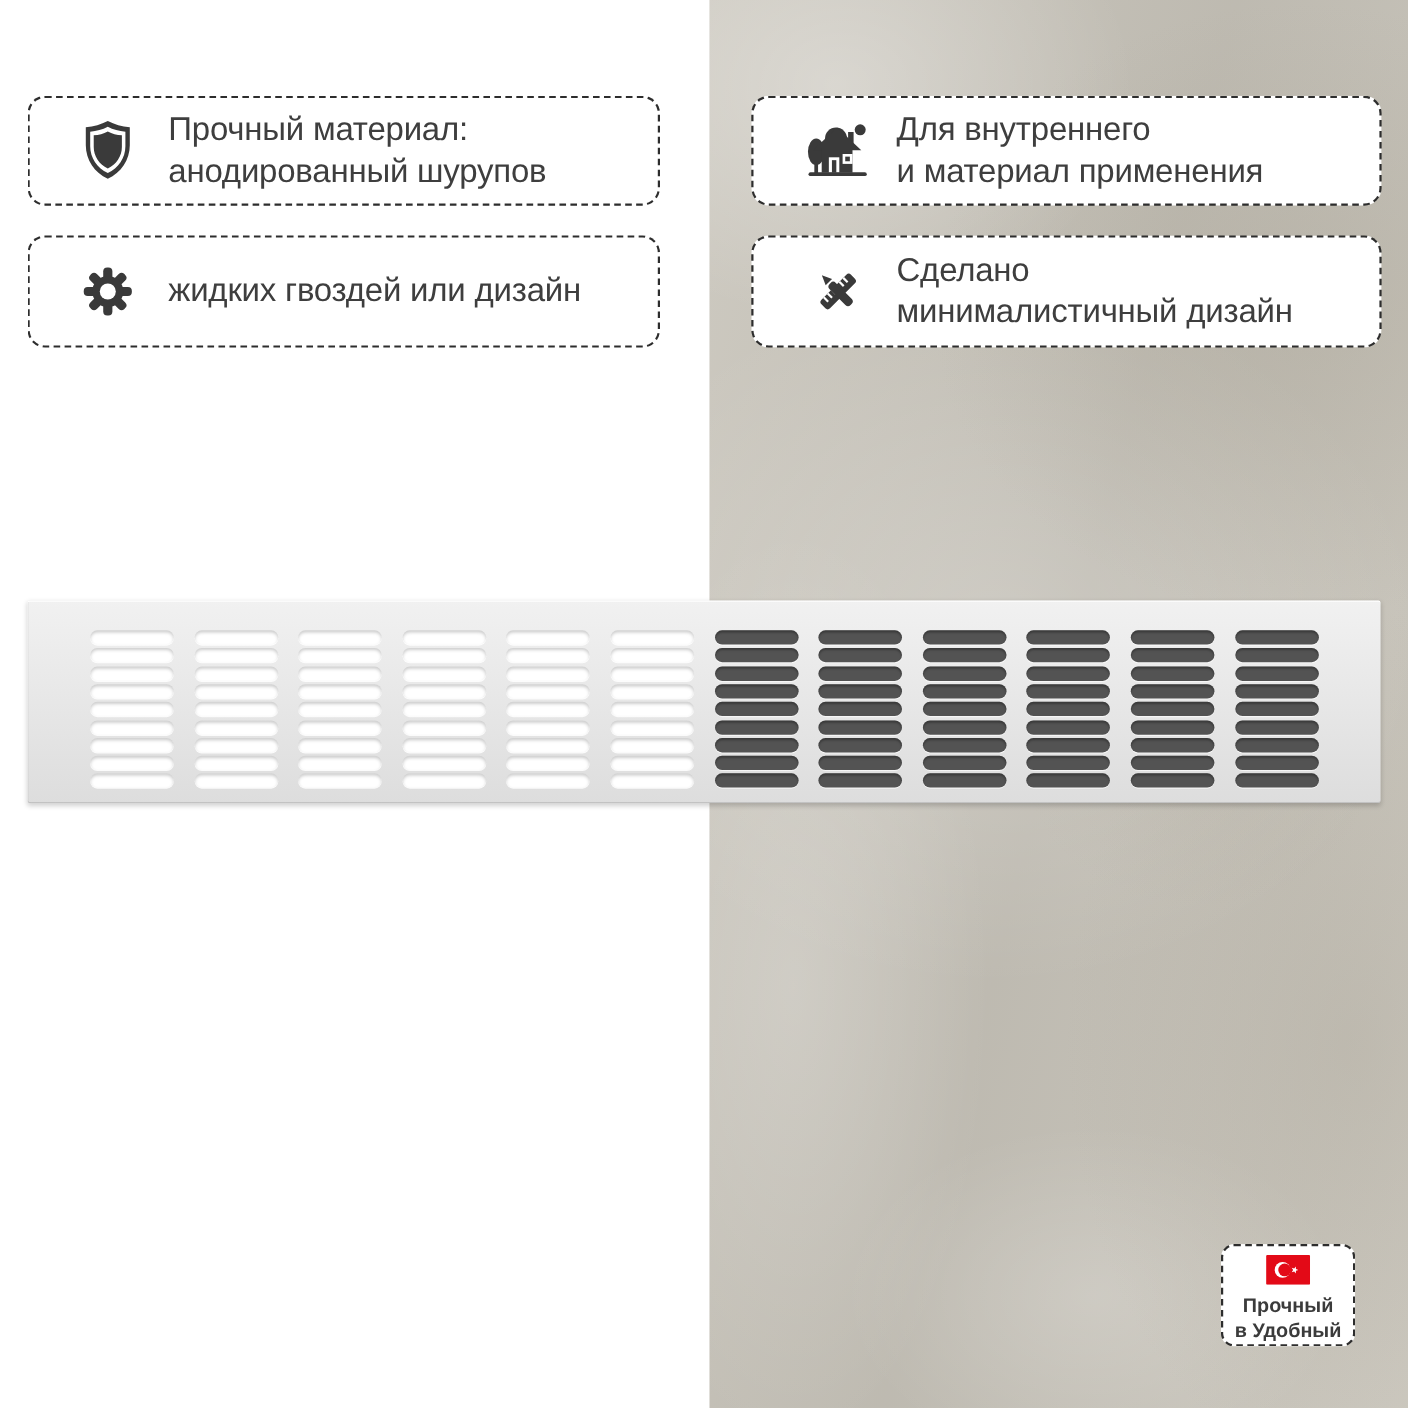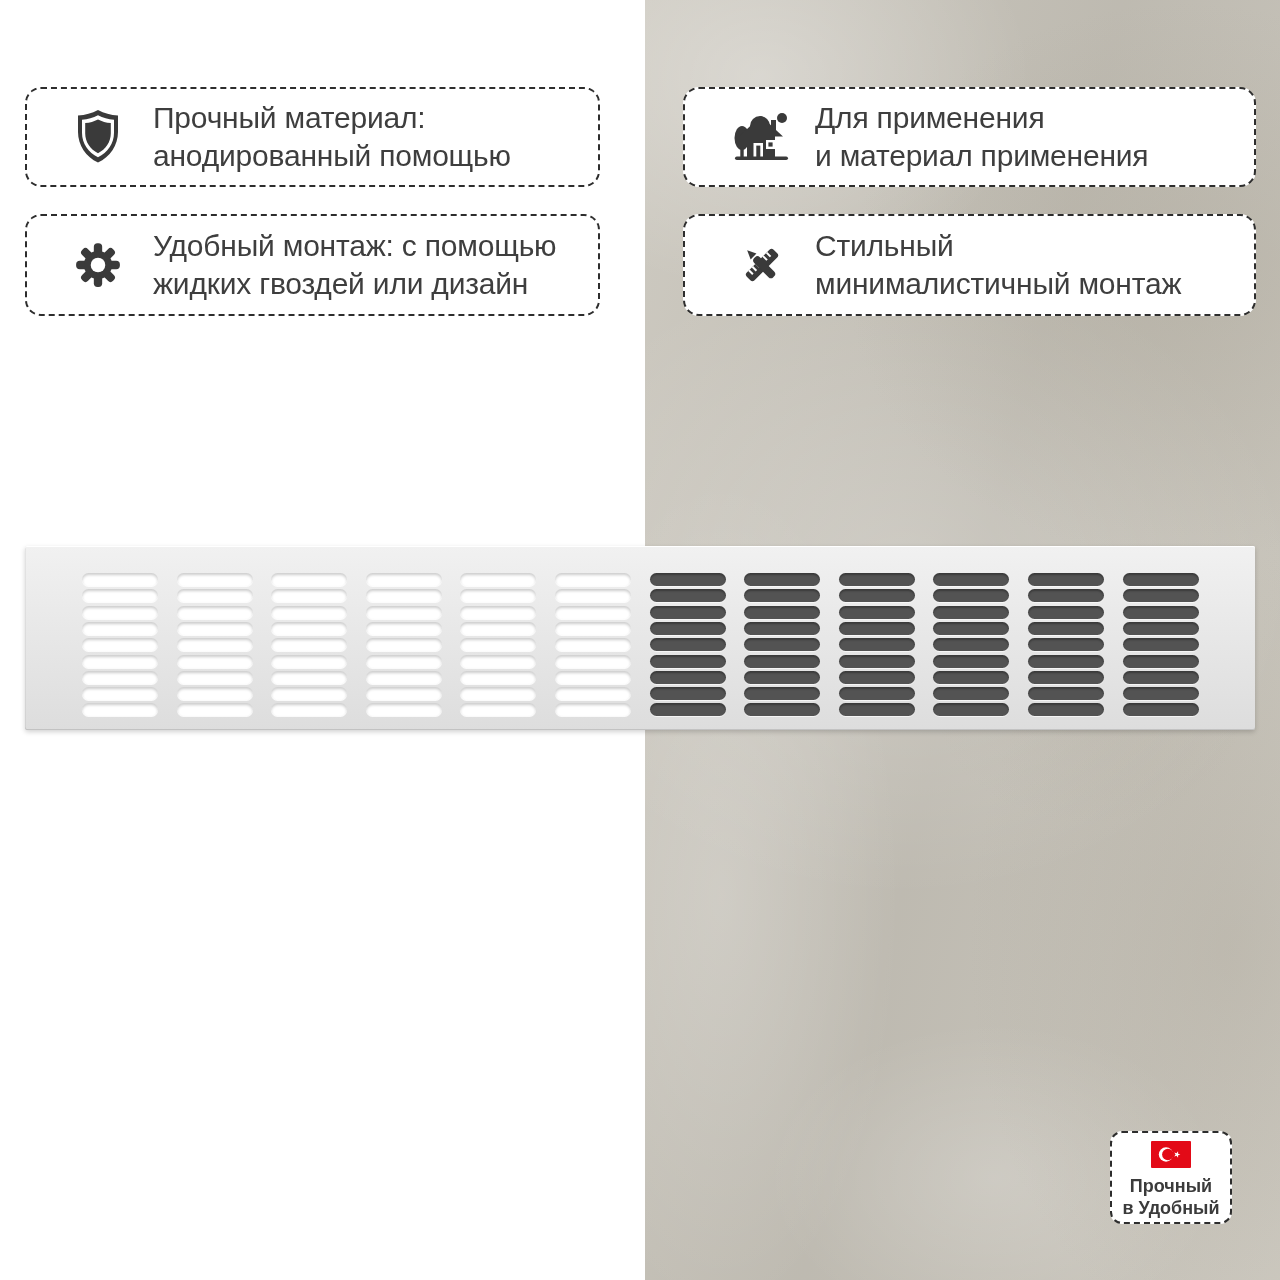--- a/index.html
+++ b/index.html
@@ -78,39 +78,38 @@
 <div class="feature-box fb1">
   <span class="icon-wrap">
     <svg width="54" height="58" viewBox="0 0 27 29">
       <path d="M13.5 1 C10.4 2.6 7.2 3.5 3.5 3.8 V12 C3.5 18.6 7.5 24.5 13.5 27.3 C19.5 24.5 23.5 18.6 23.5 12 V3.8 C19.8 3.5 16.6 2.6 13.5 1 Z" fill="#3a3a3a"></path>
       <path d="M13.5 1 C10.4 2.6 7.2 3.5 3.5 3.8 V12 C3.5 18.6 7.5 24.5 13.5 27.3 C19.5 24.5 23.5 18.6 23.5 12 V3.8 C19.8 3.5 16.6 2.6 13.5 1 Z" fill="#ffffff" transform="translate(13.5 14.15) scale(0.80) translate(-13.5 -14.15)"></path>
       <path d="M13.5 1 C10.4 2.6 7.2 3.5 3.5 3.8 V12 C3.5 18.6 7.5 24.5 13.5 27.3 C19.5 24.5 23.5 18.6 23.5 12 V3.8 C19.8 3.5 16.6 2.6 13.5 1 Z" fill="#3a3a3a" transform="translate(13.5 14.15) scale(0.64) translate(-13.5 -14.15)"></path>
     </svg>
   </span>
   <span class="ft-text">
     <span class="ft-line">Прочный материал:</span>
-    <span class="ft-line">анодированный помощью</span>
+    <span class="ft-line">анодированный шурупов</span>
   </span>
 </div>
 
 <div class="feature-box fb2">
   <span class="icon-wrap">
     <svg width="50" height="50" viewBox="0 0 48 48">
       <g fill="#3a3a3a">
         <rect x="20" y="3" width="8" height="42" rx="3.5"></rect>
         <rect x="20" y="3" width="8" height="42" rx="3.5" transform="rotate(45 24 24)"></rect>
         <rect x="20" y="3" width="8" height="42" rx="3.5" transform="rotate(90 24 24)"></rect>
         <rect x="20" y="3" width="8" height="42" rx="3.5" transform="rotate(135 24 24)"></rect>
         <circle cx="24" cy="24" r="13.5"></circle>
       </g>
       <circle cx="24" cy="24" r="7" fill="#ffffff"></circle>
     </svg>
   </span>
   <span class="ft-text">
-    <span class="ft-line">Удобный монтаж: с помощью</span>
     <span class="ft-line">жидких гвоздей или дизайн</span>
   </span>
 </div>
 
 <div class="feature-box fb3">
   <span class="icon-wrap">
     <svg width="58" height="52" viewBox="0 0 58 52" fill="#3a3a3a">
       <circle cx="27" cy="15" r="10"></circle>
       <ellipse cx="9" cy="27" rx="7.5" ry="12"></ellipse>
       <rect x="7.3" y="36" width="3.4" height="11"></rect>
@@ -119,21 +118,21 @@
       <polygon points="28,5 50,25.5 6,25.5"></polygon>
       <rect x="14" y="24" width="28" height="22"></rect>
       <rect x="20.5" y="32" width="9.5" height="14" fill="#ffffff"></rect>
       <rect x="23.3" y="34.6" width="4" height="11.4" fill="#3a3a3a"></rect>
       <rect x="33" y="29" width="9" height="9" fill="#ffffff"></rect>
       <rect x="35.4" y="31.4" width="4.2" height="4.2" fill="#3a3a3a"></rect>
       <rect x="2" y="45.5" width="53" height="3.6" rx="1.8"></rect>
     </svg>
   </span>
   <span class="ft-text">
-    <span class="ft-line">Для применения</span>
+    <span class="ft-line">Для внутреннего</span>
     <span class="ft-line">и материал применения</span>
   </span>
 </div>
 
 <div class="feature-box fb4">
   <span class="icon-wrap">
     <svg width="48" height="48" viewBox="0 0 48 48">
       <g transform="rotate(45 24 24)">
         <rect x="18.5" y="5" width="11" height="38" rx="3" fill="#3a3a3a"></rect>
         <rect x="18.5" y="11" width="5.6" height="2" fill="#ffffff"></rect>
@@ -143,22 +142,22 @@
         <rect x="18.5" y="31" width="5.6" height="2" fill="#ffffff"></rect>
         <rect x="18.5" y="36" width="5.6" height="2" fill="#ffffff"></rect>
       </g>
       <g transform="rotate(-45 24 24)">
         <polygon points="24,3 19.9,12 28.1,12" fill="#3a3a3a"></polygon>
         <rect x="20" y="13.6" width="8" height="27" rx="3.4" fill="#3a3a3a"></rect>
       </g>
     </svg>
   </span>
   <span class="ft-text">
-    <span class="ft-line">Стильный</span>
-    <span class="ft-line">минималистичный монтаж</span>
+    <span class="ft-line">Сделано</span>
+    <span class="ft-line">минималистичный дизайн</span>
   </span>
 </div>
 
 <div class="grille">
     <div class="slot light" style="left: 57px; top: 27px; background: rgb(255, 255, 255);"></div>
     <div class="slot light" style="left: 57px; top: 43.3px; background: rgb(255, 255, 255);"></div>
     <div class="slot light" style="left: 57px; top: 59.6px; background: rgb(255, 255, 255);"></div>
     <div class="slot light" style="left: 57px; top: 75.9px; background: rgb(255, 255, 255);"></div>
     <div class="slot light" style="left: 57px; top: 92.2px; background: rgb(255, 255, 255);"></div>
     <div class="slot light" style="left: 57px; top: 108.5px; background: rgb(255, 255, 255);"></div>

